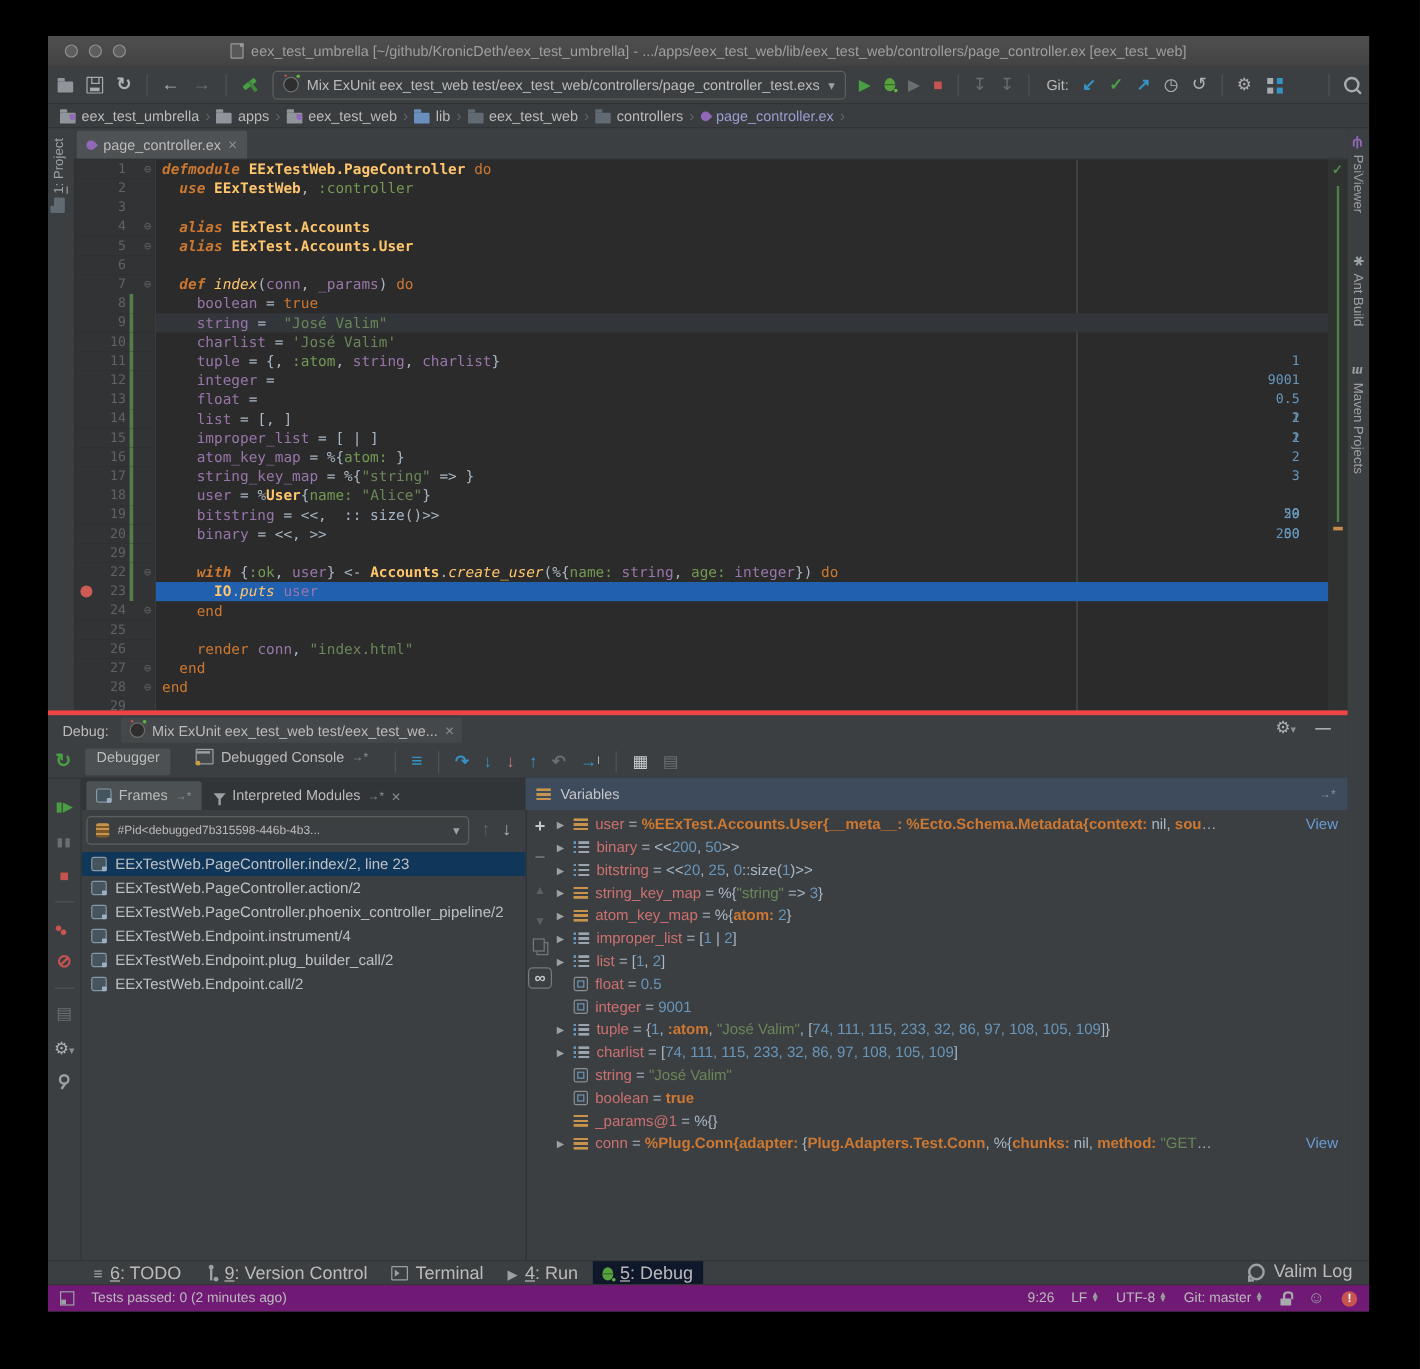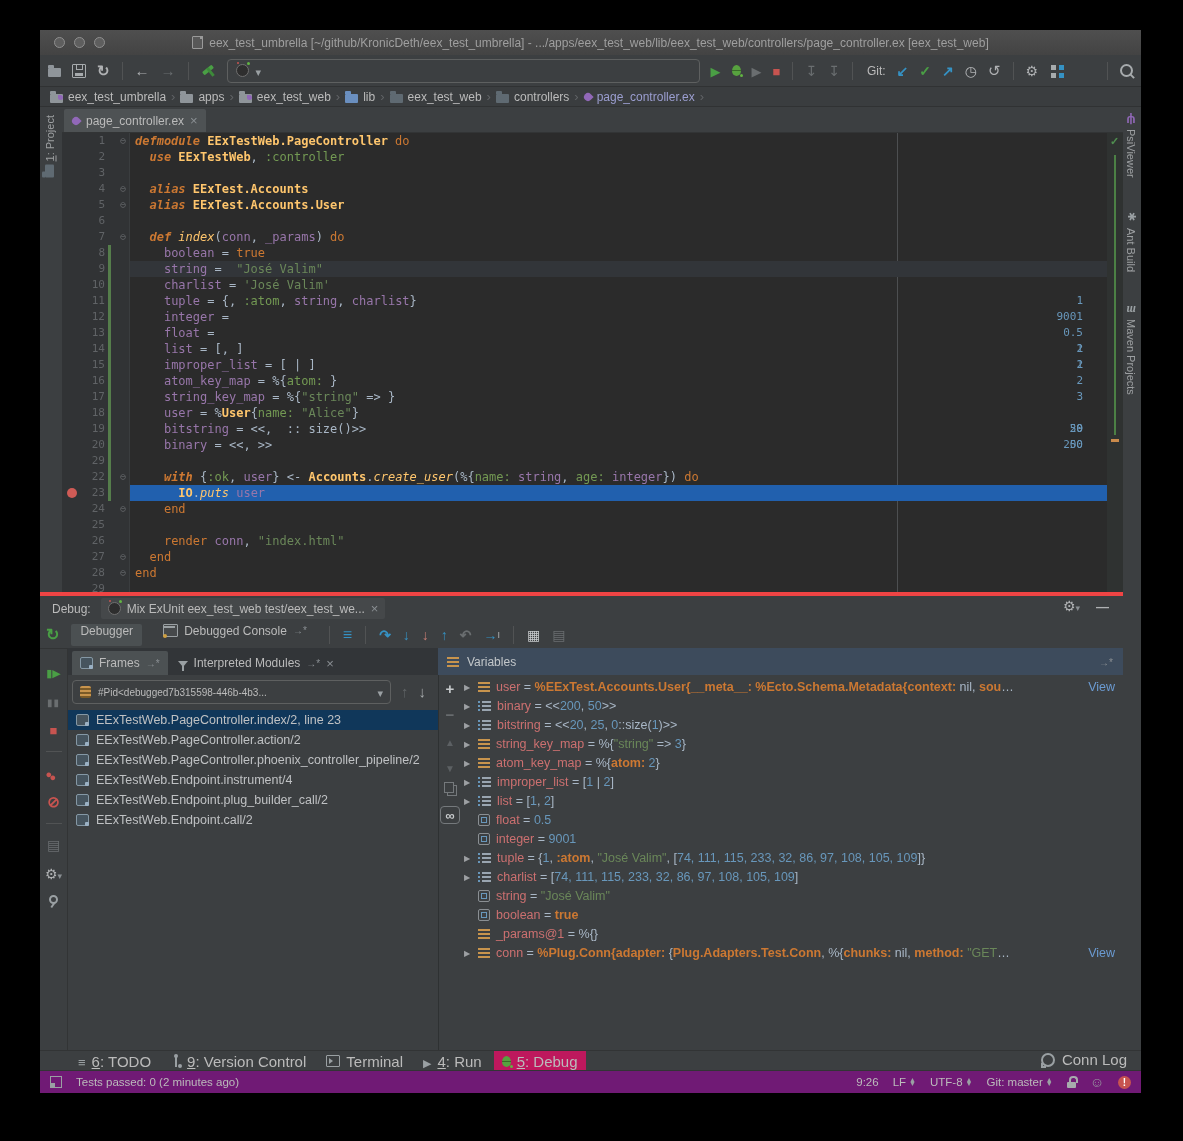--- a/index.html
+++ b/index.html
@@ -217,21 +217,21 @@
   .vrow .tw{width:10px;flex:none;text-align:center;}
   .vrow .vlink{position:absolute;right:8px;color:#6b9bd2;}
   .vrow .sg{font-family:"Liberation Sans",sans-serif;}
   .sg.vn{color:#cc7070;}
   .sg.vk{color:#cc7832;font-weight:bold;}
 
   
   .toolbtnbar{position:absolute;left:0;right:0;bottom:23px;height:20px;background:#3c3f41;border-top:1px solid #323435;
     display:flex;padding-left:30px;gap:4px;font-size:15px;box-sizing:border-box;}
   .tbitem{display:flex;align-items:center;gap:6px;height:20px;padding:0 8px;color:#bbbbbb;}
-  .tbitem.active{background:#be185d;}
+  .tbitem.active{background:#0f172a;}
   .tbitem u{text-decoration:underline;}
   .eventlog{position:absolute;right:14px;display:flex;align-items:center;gap:7px;color:#bbbbbb;}
   .statusbar{position:absolute;left:0;right:0;bottom:0;height:23px;background:#701a75;border-top:1px solid #323435;
     display:flex;align-items:center;font-size:11.5px;color:#bbbbbb;padding:0 10px;box-sizing:border-box;}
   .statusbar .msg{margin-left:14px;}
   .statusbar .right{margin-left:auto;display:flex;align-items:center;gap:14px;}
   .statusbar .wsel{display:flex;align-items:center;gap:3px;}
   .updn{display:inline-flex;flex-direction:column;line-height:4px;font-size:7px;color:#9aa0a3;}
 </style>
 </head>
@@ -255,20 +255,21 @@
     <span class="ic ic-folder" style="background:#8f959a"></span>
     <span class="ic ic-save"></span>
     <span class="g g-sync"></span>
     <span class="tsep"></span>
     <span class="g g-back"></span>
     <span class="g g-fwd"></span>
     <span class="tsep"></span>
     <span class="ic ic-hammer"></span>
     <div class="runconfig">
       <span class="ic ic-bomb"></span>
+      <span class="lbl">Mix ExUnit eex_test_web test/eex_test_web/controllers/page_controller_test.exs</span>
       <span class="g g-caret"></span>
     </div>
     <span class="g g-play"></span>
     <span class="ic ic-bug"></span>
     <span class="g g-play dim"></span>
     <span class="g g-stop"></span>
     <span class="tsep"></span>
     <span class="g g-dnbar"></span>
     <span class="g g-dnbar"></span>
     <span class="tsep"></span>
@@ -614,21 +615,21 @@
       <div class="tbitem">
         <span class="g g-play sm"></span>
         <span><u>4</u>: Run</span>
       </div>
       <div class="tbitem active">
         <span class="ic ic-bug"></span>
         <span><u>5</u>: Debug</span>
       </div>
       <div class="eventlog">
         <span class="ic ic-balloon"></span>
-        <span>Conn Log</span>
+        <span>Valim Log</span>
       </div>
     </div>
 
   <div class="statusbar">
     <span class="ic ic-winbtn"></span>
     <span class="msg">Tests passed: 0 (2 minutes ago)</span>
     <div class="right">
       <span>9:26</span>
       <span class="wsel">
           <span>LF</span>

